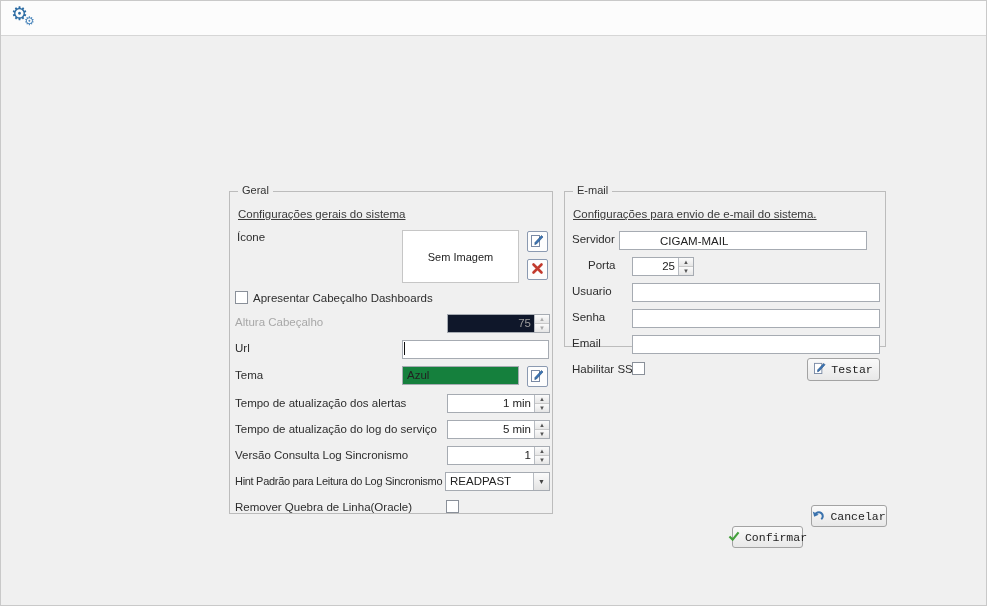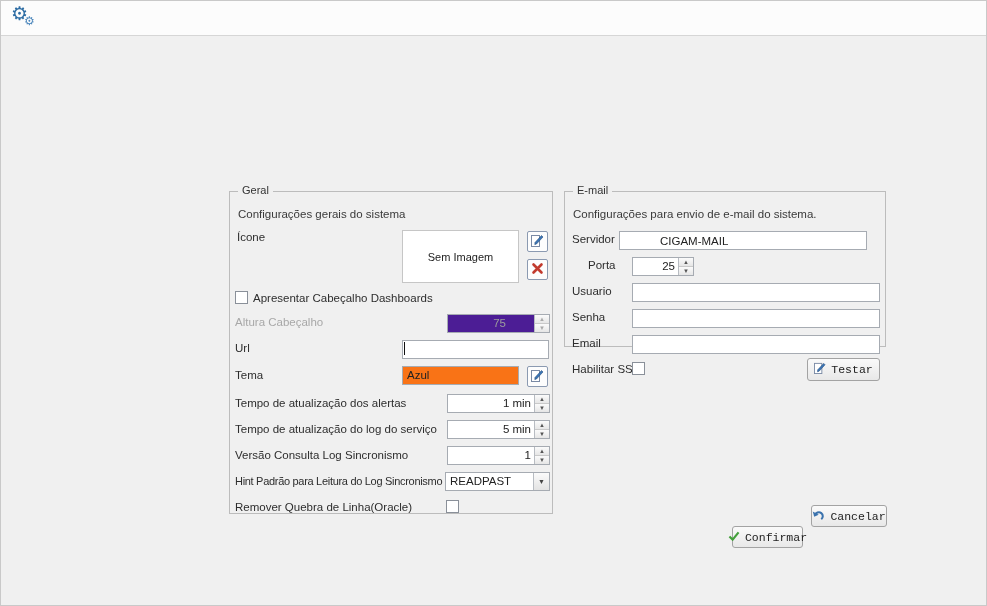--- a/index.html
+++ b/index.html
@@ -13,39 +13,39 @@
   .gear { position:absolute; line-height:1; }
   .gear.g1 { font-size:19px; left:0; top:0; color:#2e6da4; }
   .gear.g2 { font-size:12px; left:13px; top:11px; color:#4f89bd; }
   .page-title { position:absolute; left:48px; top:8px; font-size:15px; font-weight:bold; color:#203a50; letter-spacing:0.2px; }
 
   
   .groupbox { position:absolute; border:1px solid #bcbcbc; }
   .gb-legend { position:absolute; top:-8px; left:8px; background:#f0f0f0; padding:0 4px; font-size:11px; color:#333; }
   .gb-geral { left:228px; top:190px; width:324px; height:323px; }
   .gb-email { left:563px; top:190px; width:322px; height:156px; }
-  .desc { position:absolute; left:8px; top:16px; font-size:11.5px; color:#3a3a3a; white-space:nowrap; }
+  .desc { position:absolute; left:8px; top:16px; font-size:11.5px; color:#3a3a3a; white-space:nowrap;text-decoration:underline; }
 
   .lbl { position:absolute; font-size:11.5px; color:#2d2d2d; white-space:nowrap; }
   .lbl.disabled { color:#a8a8a8; }
 
   
   .textbox { position:absolute; height:19px; border:1px solid #a6abb2; background:#fff; font-family:inherit; font-size:11.5px; color:#222; padding:0 3px; outline:none; }
-  .readonlybox { position:absolute; height:19px; border:1px solid #a6abb2; background:#f97316; font-size:11.5px; color:#222; padding:2px 4px; }
+  .readonlybox { position:absolute; height:19px; border:1px solid #a6abb2; background:#15803d; font-size:11.5px; color:#222; padding:2px 4px; }
   .imgbox { position:absolute; left:172px; top:38px; width:117px; height:53px; background:#fff; border:1px solid #c6c6c6; display:flex; align-items:center; justify-content:center; font-size:11px; color:#222; }
 
   .caret { position:absolute; left:403px; top:341px; width:1px; height:13px; background:#111; }
 
   
   .spinner { position:absolute; height:19px; display:flex; background:#fff; border:1px solid #a6abb2; }
   .spinner .val { flex:1; font-size:11.5px; color:#222; text-align:right; padding:2px 3px 0 3px; white-space:nowrap; overflow:hidden; }
   .spinner .btns { width:15px; display:flex; flex-direction:column; border-left:1px solid #b8bcc2; }
   .spin-btn { flex:1; display:flex; align-items:center; justify-content:center; font-size:6px; color:#555; background:linear-gradient(#fbfbfb,#e6e6e6); cursor:pointer; }
   .spin-btn.up { border-bottom:1px solid #c9c9c9; }
-  .spinner.disabled { background:#4c1d95;gap:25px; }
+  .spinner.disabled { background:#0f172a; }
   .spinner.disabled .val { color:#9d9d9d; }
   .spinner.disabled .spin-btn { color:#aaa; cursor:default; }
 
   
   .dropdown { position:absolute; height:19px; display:flex; background:#fff; border:1px solid #a6abb2; }
   .dropdown .val { flex:1; font-size:11.5px; color:#222; padding:2px 3px 0 4px; white-space:nowrap; overflow:hidden; }
   .dropdown .dd-btn { width:16px; display:flex; align-items:center; justify-content:center; font-size:7px; color:#444; border-left:1px solid #b8bcc2; background:linear-gradient(#fbfbfb,#e3e3e3); cursor:pointer; }
 
   
   .checkbox { position:absolute; width:13px; height:13px; background:#fff; border:1px solid #8a9099; cursor:pointer; }

